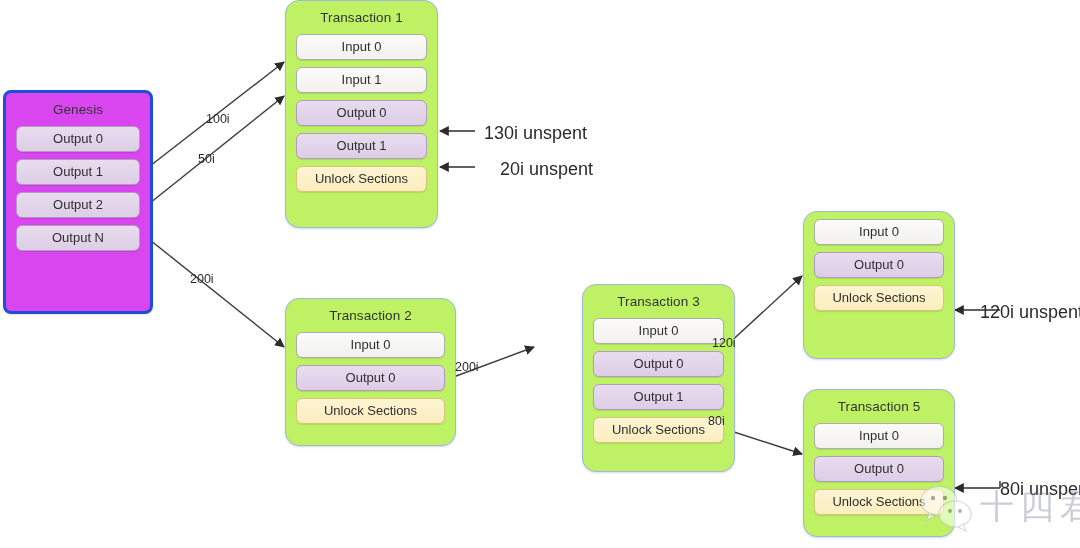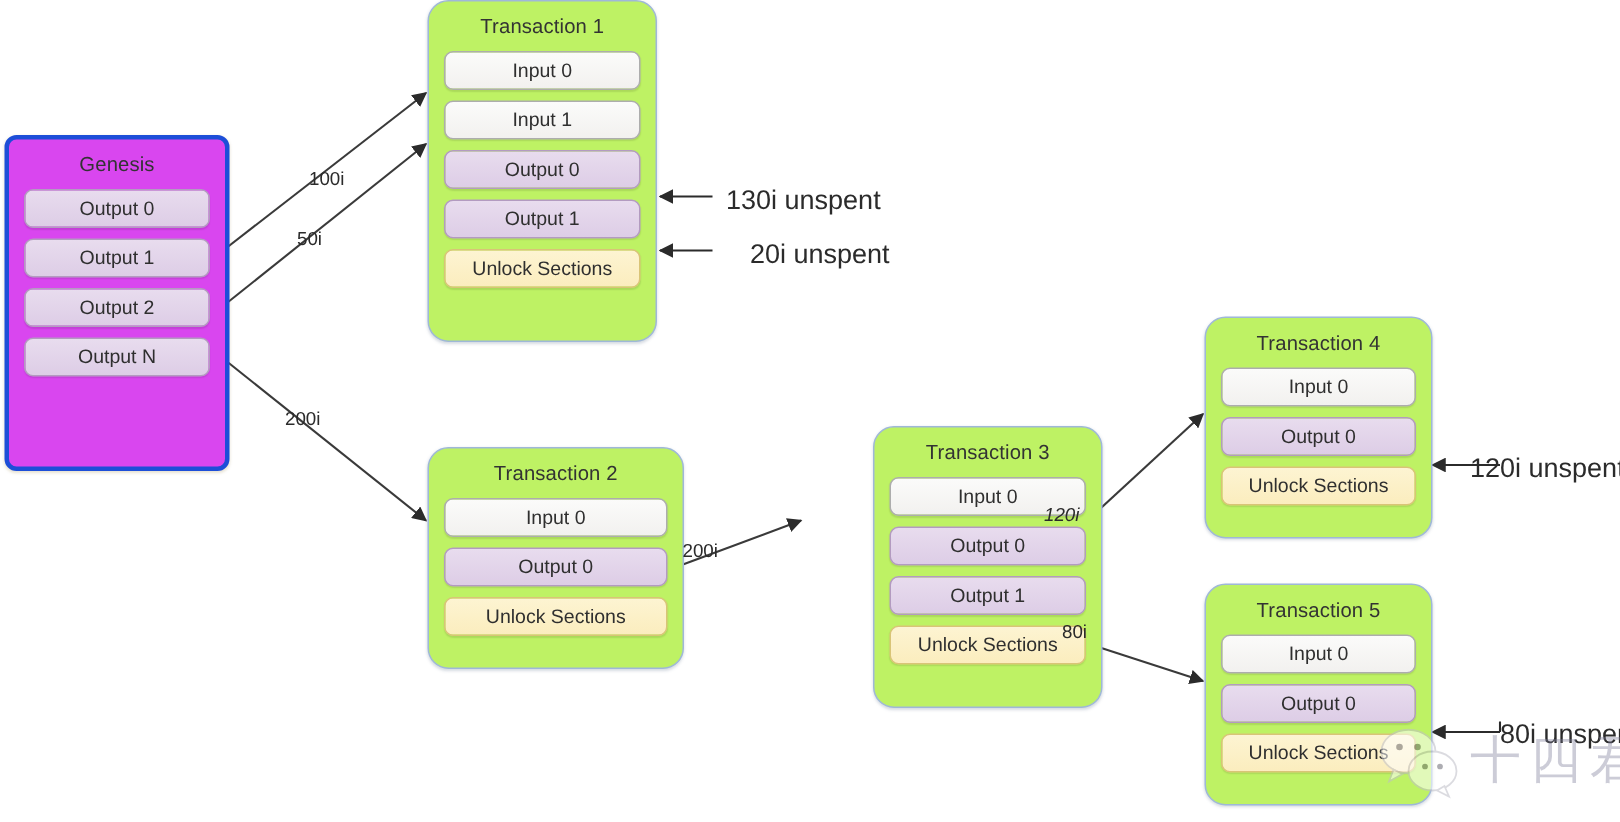--- a/index.html
+++ b/index.html
@@ -177,42 +177,41 @@
     <div class="node-title">Transaction 3</div>
     <div class="slots">
       <div class="slot input">Input 0</div>
       <div class="slot output">Output 0</div>
       <div class="slot output">Output 1</div>
       <div class="slot unlock">Unlock Sections</div>
     </div>
   </div>
 
   <div class="node" style="left:803px; top:211px; width:152px; height:148px;">
-    <div class="node-title">Transaction 4</div>
     <div class="slots">
       <div class="slot input">Input 0</div>
       <div class="slot output">Output 0</div>
       <div class="slot unlock">Unlock Sections</div>
     </div>
   </div>
 
   <div class="node" style="left:803px; top:389px; width:152px; height:148px;">
     <div class="node-title">Transaction 5</div>
     <div class="slots">
       <div class="slot input">Input 0</div>
       <div class="slot output">Output 0</div>
       <div class="slot unlock">Unlock Sections</div>
     </div>
   </div>
 
   <div class="edge-label" style="left:206px; top:112px;">100i</div>
   <div class="edge-label" style="left:198px; top:152px;">50i</div>
   <div class="edge-label" style="left:190px; top:272px;">200i</div>
   <div class="edge-label" style="left:455px; top:360px;">200i</div>
-  <div class="edge-label" style="left:696px; top:336px;font-style:italic;">120i</div>
+  <div class="edge-label" style="left:712px; top:336px;">120i</div>
   <div class="edge-label" style="left:708px; top:414px;">80i</div>
 
   <div class="annotation" style="left:484px; top:123px;">130i unspent</div>
   <div class="annotation" style="left:484px; top:159px;margin-left:16px;">20i unspent</div>
   <div class="annotation" style="left:980px; top:302px;">120i unspent</div>
   <div class="annotation" style="left:1000px; top:479px;">80i unspent</div>
 
   <div class="watermark" style="left:915px; top:483px; width:62px; height:52px;">
     <svg width="62" height="52" viewBox="0 0 62 52">
 

